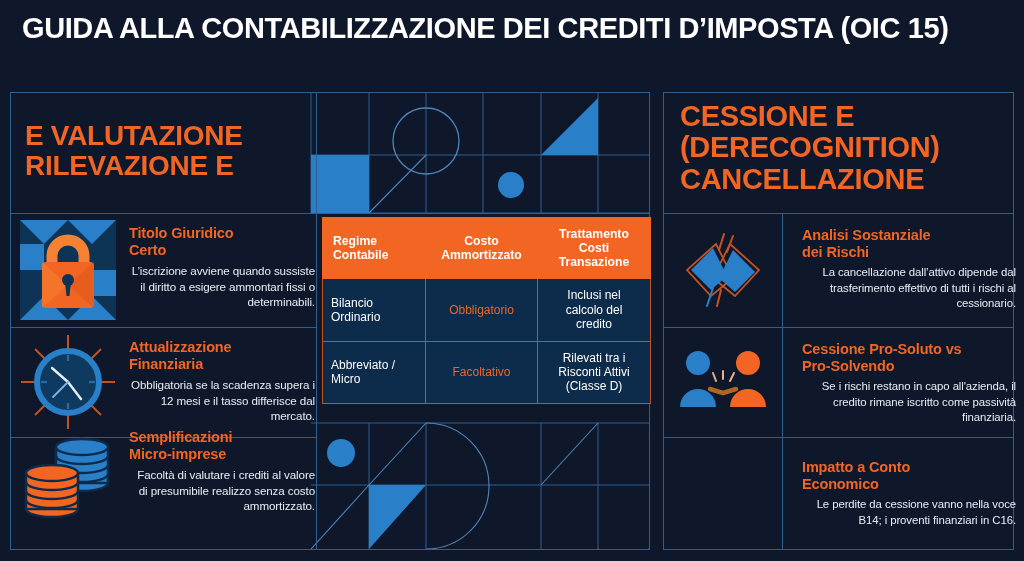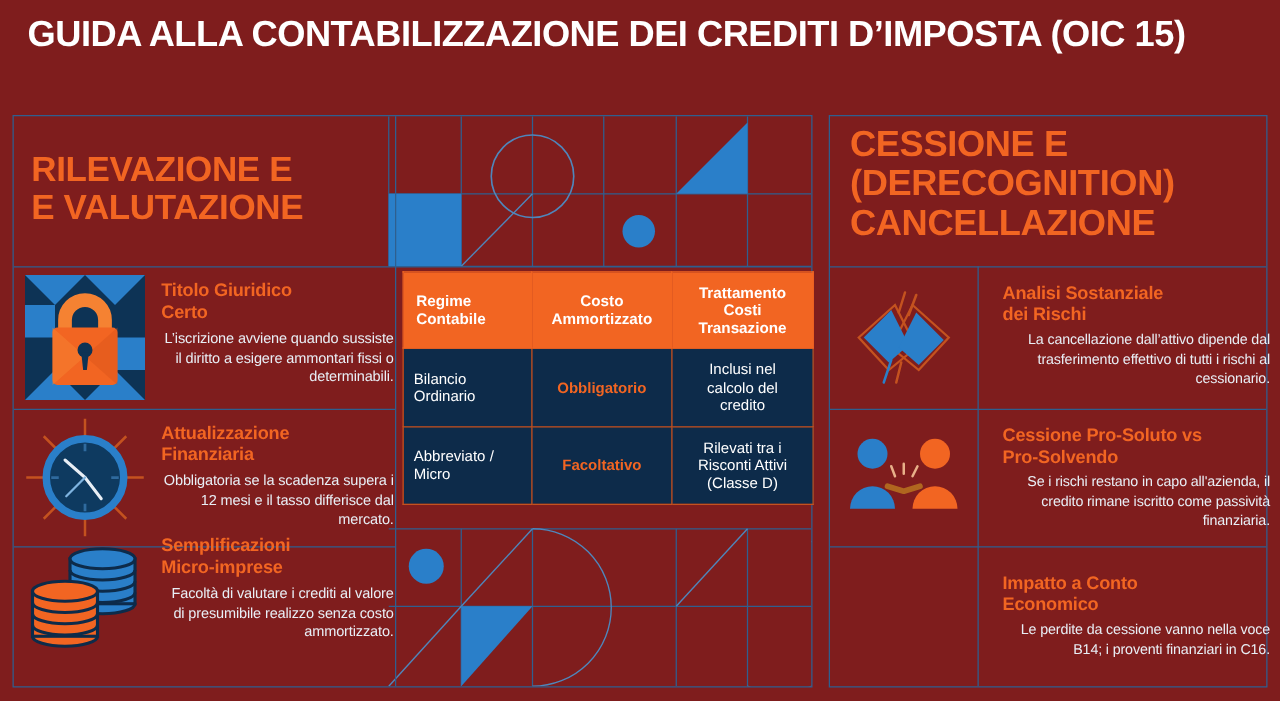--- a/index.html
+++ b/index.html
@@ -2,21 +2,21 @@
 <html><head>
 <meta charset="utf-8">
 <style>
   * { box-sizing: border-box; margin: 0; padding: 0; }
   html, body {
     width: 1024px; height: 561px;
     background: #0b2c4d;
     font-family: "Liberation Sans", sans-serif;
     overflow: hidden;
   }
-  .page { position: relative; width: 1024px; height: 561px; background: #7f1d1d; }
+  .page { position: relative; width: 1024px; height: 561px; background: #0f172a; }
 
   
   .title {
     position: absolute; left: 22px; top: 12px;
     font-size: 29px; font-weight: bold; color: #ffffff;
     letter-spacing: -0.4px; white-space: nowrap;
   }
 
   
   .panel {
@@ -80,21 +80,21 @@
     padding: 9px 6px; text-align: center; vertical-align: middle;
     border: 1px solid #f26522;
   }
   .tbl th.left-al { text-align: left; padding-left: 10px; }
   .tbl td {
     color: #ffffff; font-size: 12px; line-height: 1.2;
     padding: 9px 8px; text-align: center; vertical-align: middle;
     border: 1px solid #c4521f; background: #0d2b4a;
   }
   .tbl td.left-al { text-align: left; }
-  .tbl td.accent { color: #f26522; font-weight: bold; }
+  .tbl td.accent { color: #f26522; font-weight: normal; }
 </style>
 </head>
 <body>
 
 <div class="page">
 
   <div class="title">GUIDA ALLA CONTABILIZZAZIONE DEI CREDITI D’IMPOSTA (OIC 15)</div>
 
   <div class="panel panel-left">
 
@@ -128,22 +128,22 @@
       <g stroke="#4f86bb" stroke-width="1.1" fill="none">
         <line x1="300" y1="456" x2="358" y2="392"></line>
         <line x1="358" y1="392" x2="415" y2="330"></line>
         <line x1="530" y1="392" x2="587" y2="330"></line>
         <path d="M415 330 A 63 63 0 0 1 415 456"></path>
         <path d="M638 340 A 58 58 0 0 1 587 456"></path>
       </g>
     </svg>
 
     <div class="sec-head sec-head-left">
+      <div>E VALUTAZIONE</div>
       <div>RILEVAZIONE E</div>
-      <div>E VALUTAZIONE</div>
     </div>
 
     <div class="hline" style="left:0; top:120px; width:638px;"></div>
     <div class="hline" style="left:0; top:234px; width:305px;"></div>
     <div class="hline" style="left:0; top:344px; width:305px;"></div>
     <div class="vline" style="left:305px; top:0; height:456px;"></div>
 
     <div class="lrow" style="top:120px; height:114px;">
       <div class="icon-cell">
         <svg width="100" height="104" viewBox="0 0 100 104">

